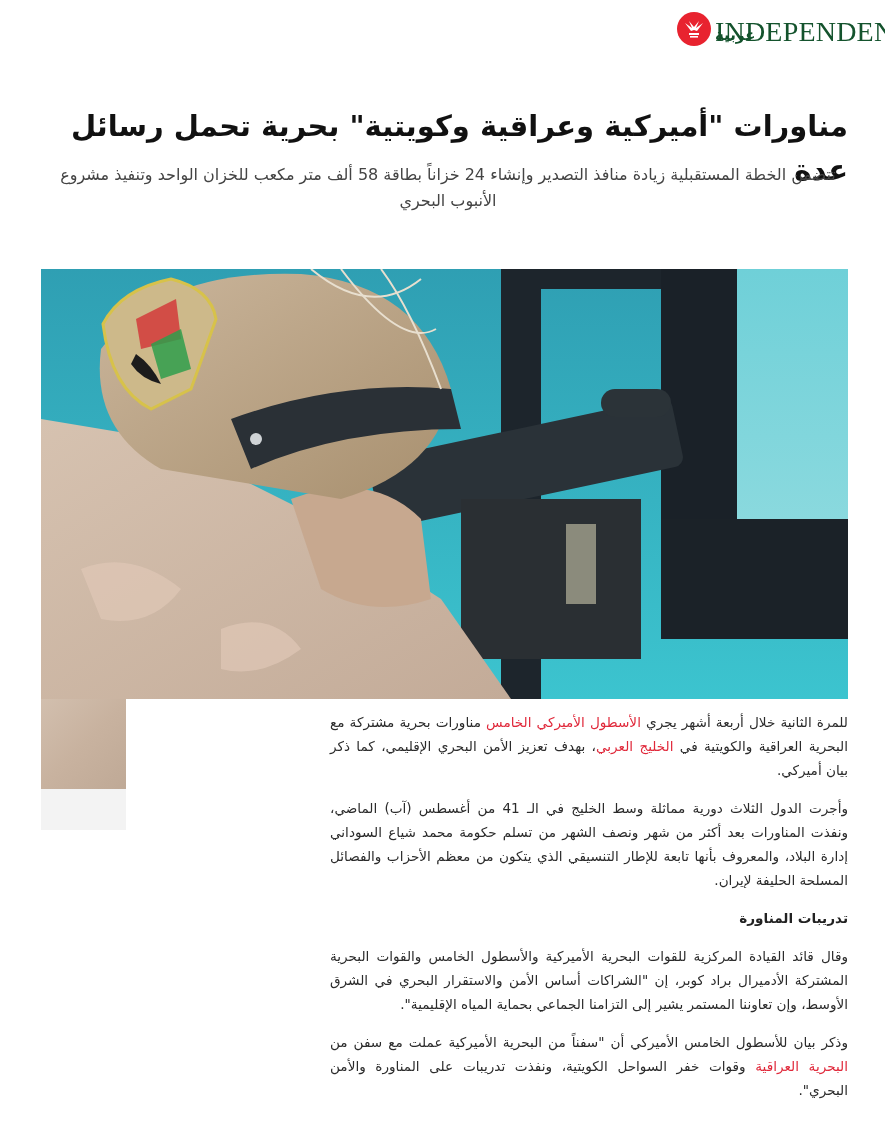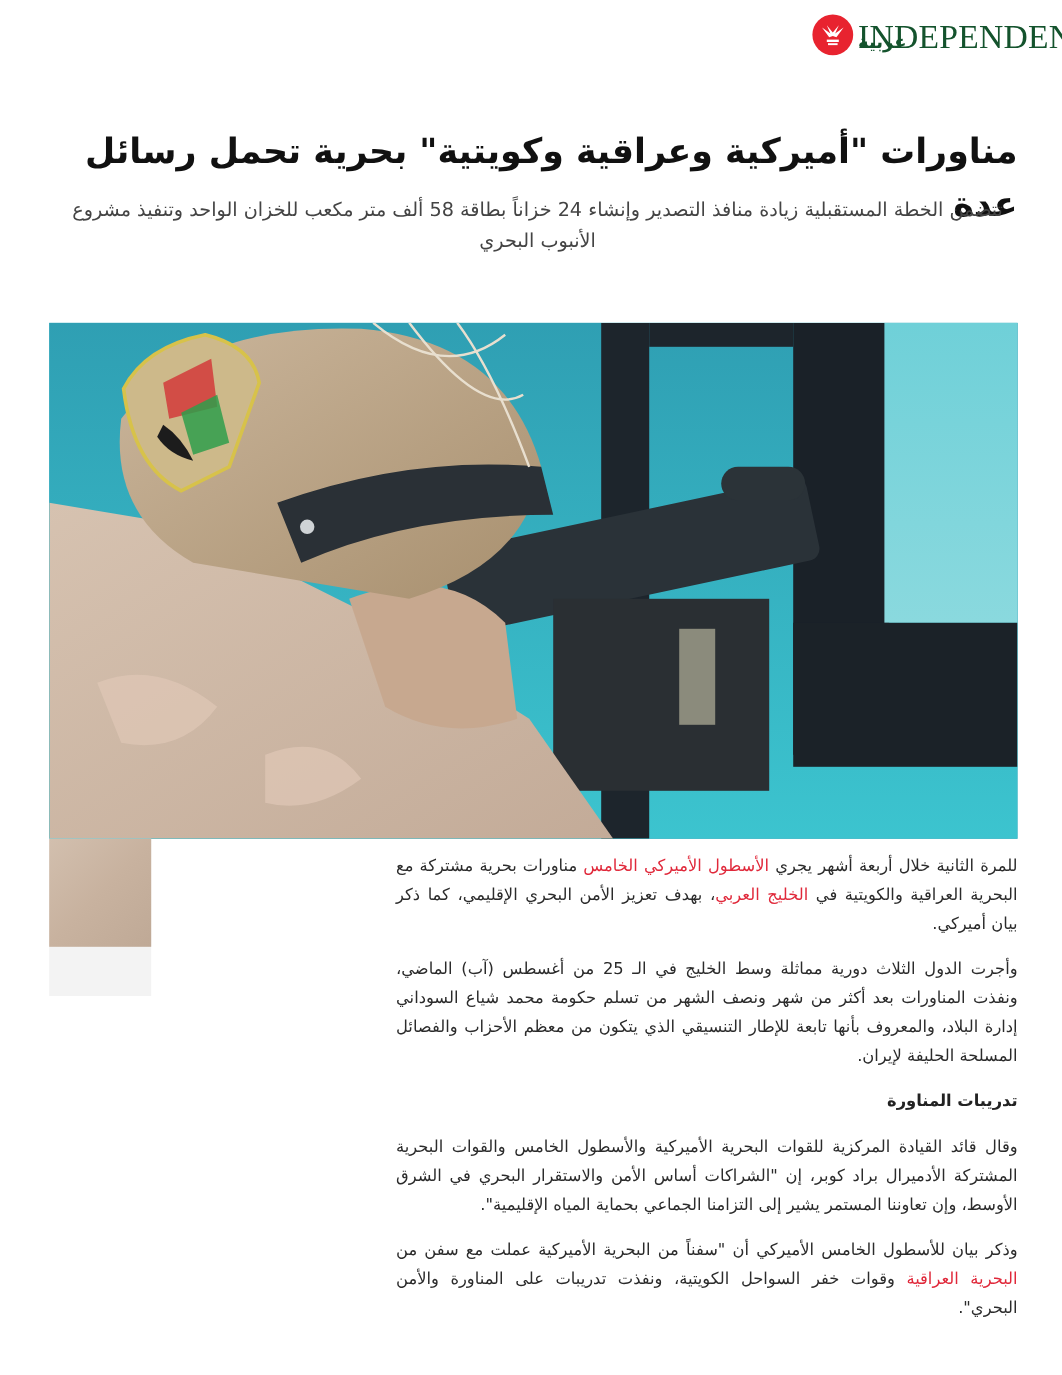--- a/index.html
+++ b/index.html
@@ -96,21 +96,21 @@
   </svg>
 </div>
 <div class="hero-bottom-strip"></div>
 <div class="hero-bottom-photo"></div>
 
 <div class="article">
   <p>
     <span>للمرة الثانية خلال أربعة أشهر يجري </span><a class="lnk" href="#">الأسطول الأميركي الخامس</a><span> مناورات بحرية مشتركة مع البحرية العراقية والكويتية في </span><a class="lnk" href="#">الخليج العربي</a><span>، بهدف تعزيز الأمن البحري الإقليمي، كما ذكر بيان أميركي.</span>
   </p>
   <p>
-    <span>وأجرت الدول الثلاث دورية مماثلة وسط الخليج في الـ 25 من أغسطس (آب) الماضي، ونفذت المناورات بعد أكثر من شهر ونصف الشهر من تسلم حكومة محمد شياع السوداني إدارة البلاد، والمعروف بأنها تابعة للإطار التنسيقي الذي يتكون من معظم الأحزاب والفصائل المسلحة الحليفة لإيران.</span>
+    <span>وأجرت الدول الثلاث دورية مماثلة وسط الخليج في الـ 41 من أغسطس (آب) الماضي، ونفذت المناورات بعد أكثر من شهر ونصف الشهر من تسلم حكومة محمد شياع السوداني إدارة البلاد، والمعروف بأنها تابعة للإطار التنسيقي الذي يتكون من معظم الأحزاب والفصائل المسلحة الحليفة لإيران.</span>
   </p>
   <h3>تدريبات المناورة</h3>
   <p>
     <span>وقال قائد القيادة المركزية للقوات البحرية الأميركية والأسطول الخامس والقوات البحرية المشتركة الأدميرال براد كوبر، إن "الشراكات أساس الأمن والاستقرار البحري في الشرق الأوسط، وإن تعاوننا المستمر يشير إلى التزامنا الجماعي بحماية المياه الإقليمية".</span>
   </p>
   <p>
     <span>وذكر بيان للأسطول الخامس الأميركي أن "سفناً من البحرية الأميركية عملت مع سفن من </span><a class="lnk" href="#">البحرية العراقية</a><span> وقوات خفر السواحل الكويتية، ونفذت تدريبات على المناورة والأمن البحري".</span>
   </p>
 </div>
 

